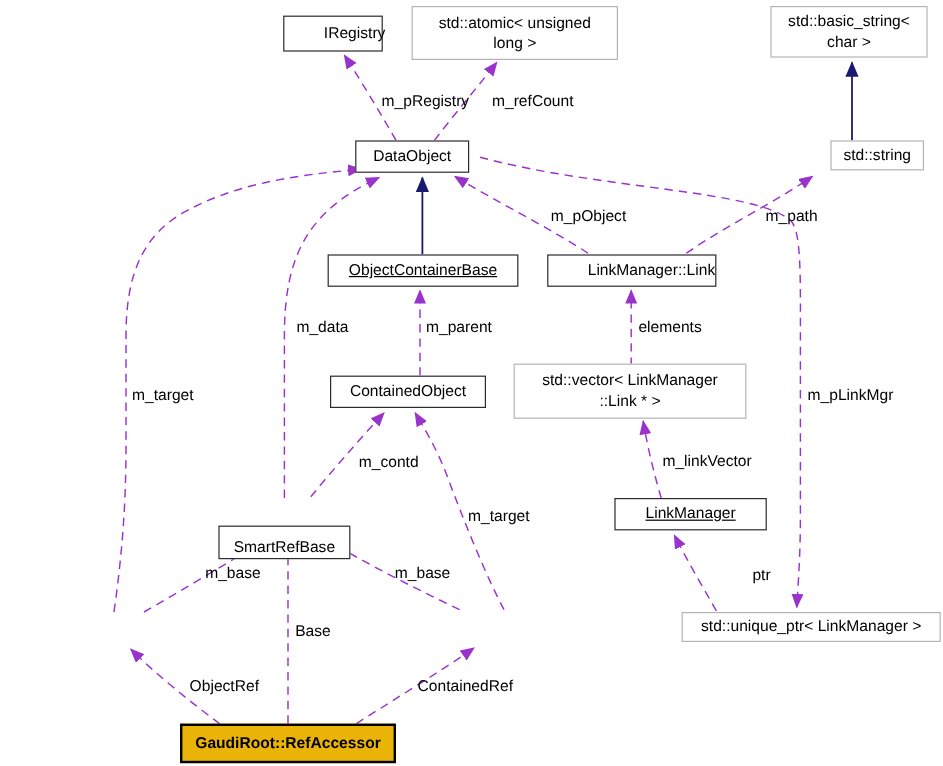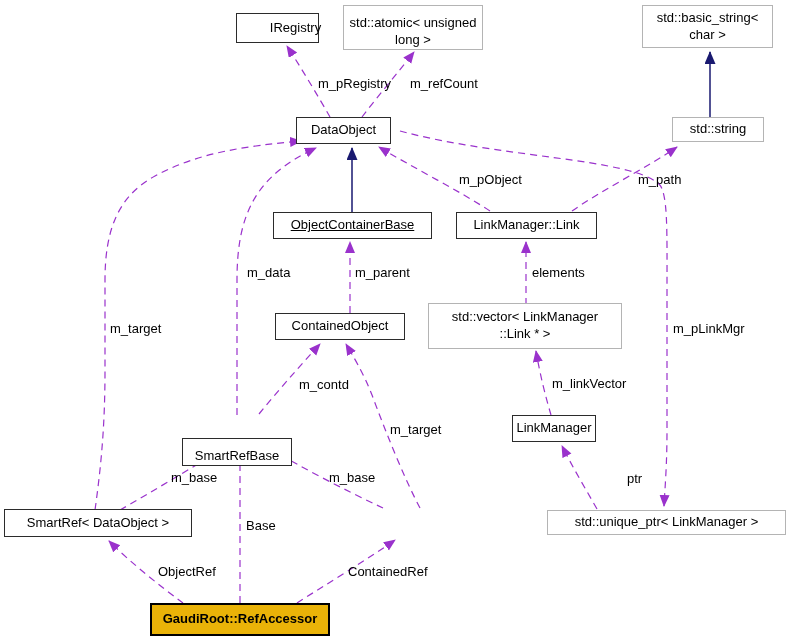--- a/index.html
+++ b/index.html
@@ -74,56 +74,53 @@
     <text class="edge-label" x="329" y="482">m_base</text>
     <text class="edge-label" x="627" y="483">ptr</text>
     <text class="edge-label" x="246" y="530">Base</text>
     <text class="edge-label" x="158" y="576">ObjectRef</text>
     <text class="edge-label" x="348" y="576">ContainedRef</text>
   </svg>
 
   <div class="node cls" style="left:236px; top:13px;  width:83px;  height:30px;padding-left:36px;">
       <span>IRegistry</span>
     </div>
-  <div class="node ext" style="left:343px; top:5px;   width:140px; height:45px;align-items:flex-end;">
+  <div class="node ext" style="left:343px; top:5px;   width:172px; height:45px;">
       <span>std::atomic&lt; unsigned
 long &gt;</span>
     </div>
   <div class="node ext" style="left:642px; top:5px;   width:131px; height:43px;">
       <span>std::basic_string&lt;
 char &gt;</span>
     </div>
-  <div class="node ext" style="left:672px; top:117px; width:92px;  height:25px;">
+  <div class="node ext" style="left:692px; top:117px; width:78px;  height:25px;">
       <span>std::string</span>
     </div>
   <div class="node cls" style="left:296px; top:117px; width:95px;  height:27px;">
       <span>DataObject</span>
     </div>
   <div class="node cls" style="left:273px; top:212px; width:159px; height:27px;text-decoration:underline;">
       <span>ObjectContainerBase</span>
     </div>
-  <div class="node cls" style="left:456px; top:212px; width:141px; height:27px;">
+  <div class="node cls" style="left:456px; top:212px; width:141px; height:27px;justify-content:flex-end;">
       <span>LinkManager::Link</span>
     </div>
   <div class="node cls" style="left:275px; top:313px; width:130px; height:27px;">
       <span>ContainedObject</span>
     </div>
   <div class="node ext" style="left:428px; top:303px; width:194px; height:46px;">
       <span>std::vector&lt; LinkManager
 ::Link * &gt;</span>
     </div>
   <div class="node cls" style="left:182px; top:438px; width:110px; height:28px;align-items:flex-end;">
       <span>SmartRefBase</span>
     </div>
-  <div class="node cls" style="left:512px; top:415px; width:84px; height:27px;">
+  <div class="node cls" style="left:512px; top:415px; width:127px; height:27px;text-decoration:underline;">
       <span>LinkManager</span>
     </div>
-  <div class="node cls" style="left:4px;   top:509px; width:188px; height:28px;">
-      <span>SmartRef&lt; DataObject &gt;</span>
-    </div>
-  <div class="node ext" style="left:547px; top:510px; width:239px; height:25px;">
+  <div class="node ext" style="left:568px; top:510px; width:216px; height:25px;">
       <span>std::unique_ptr&lt; LinkManager &gt;</span>
     </div>
   <div class="node current" style="left:150px; top:603px; width:180px; height:33px;">
       <span>GaudiRoot::RefAccessor</span>
     </div>
 
 </div>
 
 </body></html>

